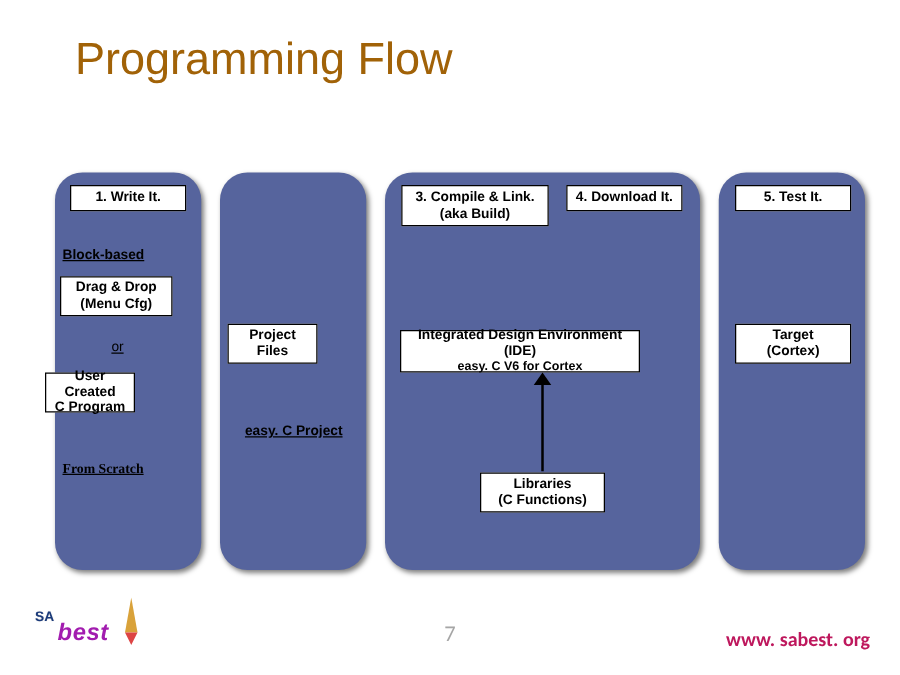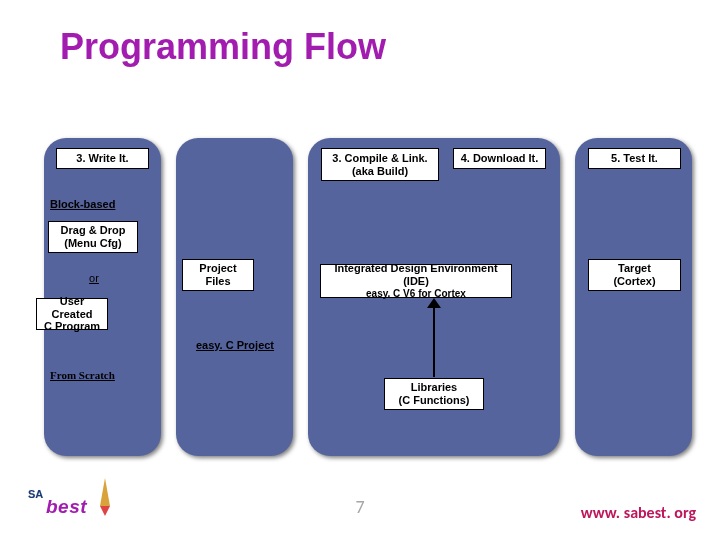--- a/index.html
+++ b/index.html
@@ -1,18 +1,18 @@
 <!DOCTYPE html>
 <html><head>
 <meta charset="utf-8">
 <style>
   * { box-sizing: border-box; margin: 0; padding: 0; }
   html, body { width: 720px; height: 540px; background: #fff; font-family: "Segoe UI", Arial, sans-serif; }
   .slide { position: relative; width: 720px; height: 540px; }
-  .title { position: absolute; top: 26px; left: 60px; font-size: 36px; font-weight: 700; color: #a21caf; font-family: "Calibri Light", "Segoe UI Light", Arial, sans-serif; }
+  .title { position: absolute; top: 26px; left: 60px; font-size: 36px; font-weight: 400; color: #a16207; font-family: "Calibri Light", "Segoe UI Light", Arial, sans-serif; }
   .col {
     position: absolute;
     top: 138px;
     width: 117px;
     height: 318px;
     background: #56649d;
     border-radius: 22px;
     box-shadow: 2px 2px 4px rgba(0,0,0,0.5);
   }
   .col1 { left: 44px; }
@@ -142,21 +142,21 @@
 <body>
 
 <div class="slide">
   <div class="title">Programming Flow</div>
 
   <div class="col col1"></div>
   <div class="col col2"></div>
   <div class="col col3"></div>
   <div class="col col5"></div>
 
-  <div class="col-hdr hdr1">3. Write It.</div>
+  <div class="col-hdr hdr1">1. Write It.</div>
   <div class="col-hdr hdr3">3. Compile &amp; Link.<br>(aka Build)</div>
   <div class="col-hdr hdr4">4. Download It.</div>
   <div class="col-hdr hdr5">5. Test It.</div>
 
   <div class="box noborder box-blockbased">Block-based</div>
   <div class="box box-dragdrop">Drag &amp; Drop<br>(Menu Cfg)</div>
   <div class="box noborder box-or">or</div>
   <div class="box box-userc">User Created<br>C Program</div>
   <div class="box noborder box-fromscratch">From Scratch</div>
 

